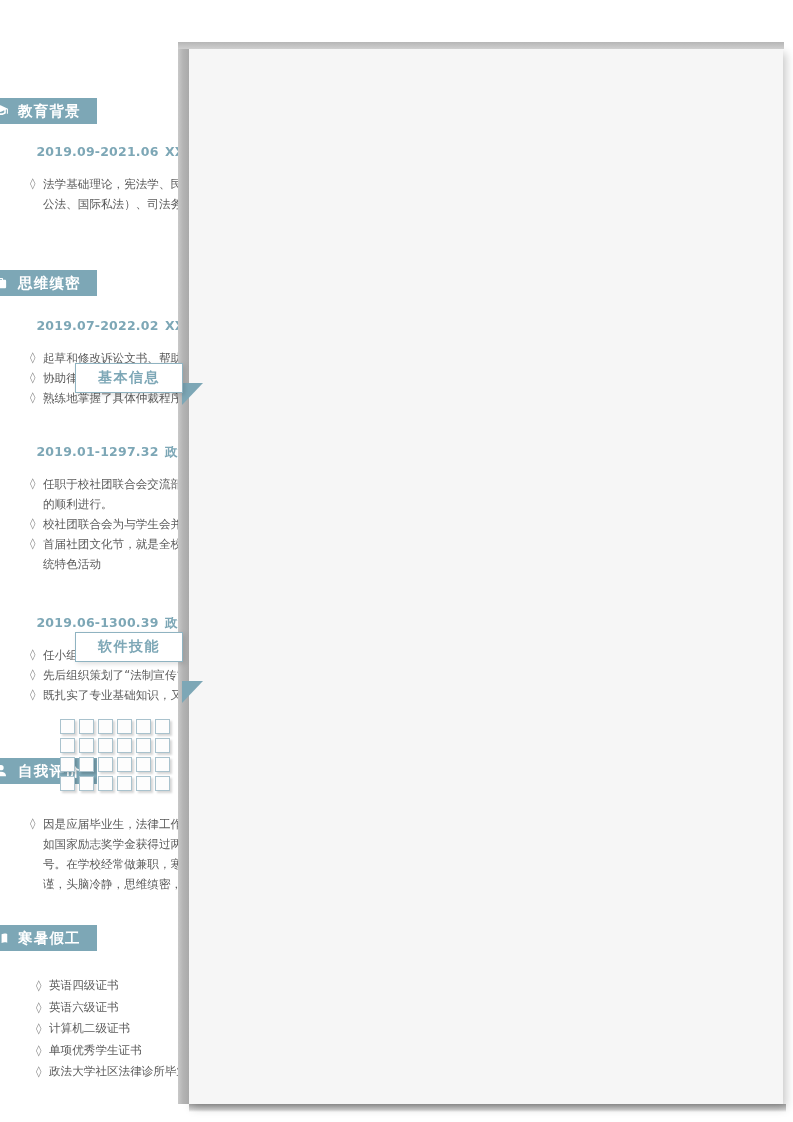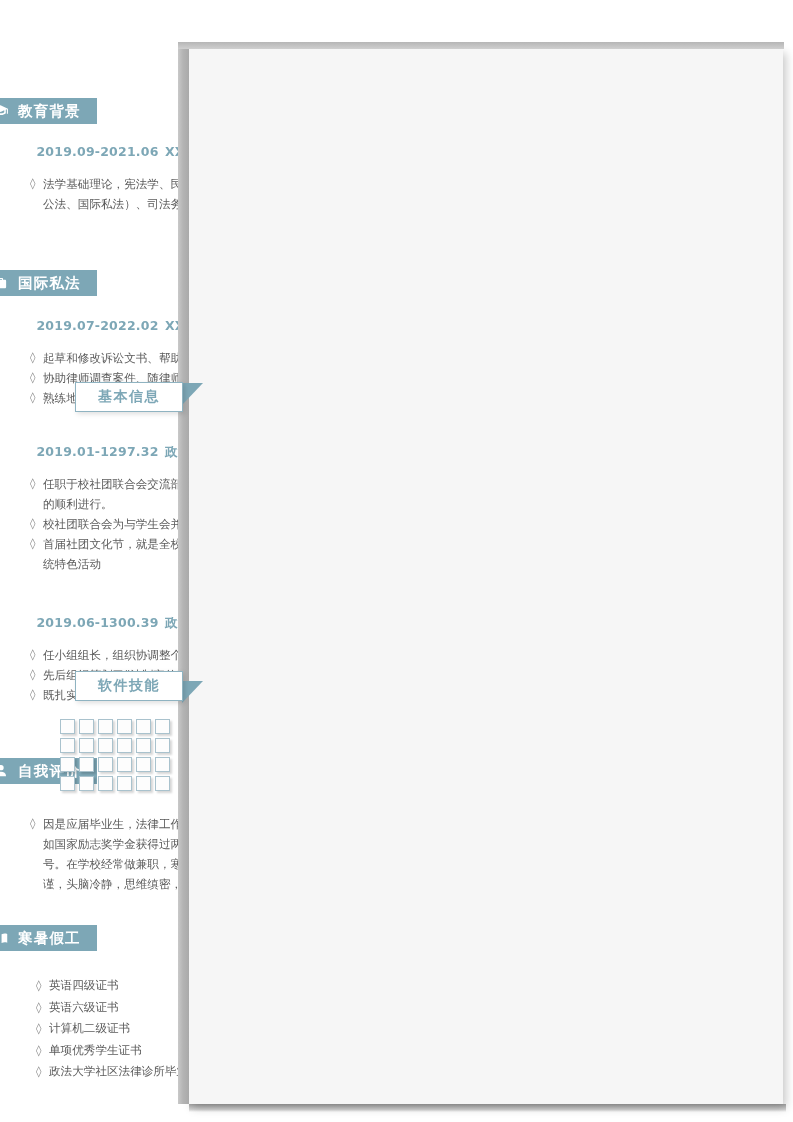--- a/index.html
+++ b/index.html
@@ -216,21 +216,21 @@
   </div>
 
   <div class="section" style="top:256px;">
 
     <div class="ribbon">
       <span class="ico">
         <svg width="15" height="15" viewBox="0 0 24 24" fill="#ffffff">
           <path d="M9.5 3h5c.9 0 1.6.7 1.6 1.6V6H19c1.1 0 2 .9 2 2v9.5c0 1.1-.9 2-2 2H5c-1.1 0-2-.9-2-2V8c0-1.1.9-2 2-2h2.9V4.6C7.9 3.7 8.6 3 9.5 3zm.1 3h4.8V4.7H9.6V6z"></path>
         </svg>
       </span>
-      <span class="rib-label">国际私法</span>
+      <span class="rib-label">思维缜密</span>
     </div>
 
     <div class="entry-head" style="top:48px;">
       <span class="seg seg-date">2019.07-2022.02</span><span class="seg" style="min-width:180px;">XXX 裁委员会业务一部</span><span class="seg">案件主办助理（实习生）</span>
     </div>
     <div class="bullets" style="top:78px;">
       <div class="bullet">
         <span class="dia">◊</span>
         <span class="btxt">起草和修改诉讼文书、帮助律师查阅资料、研究法律文件中的法律事实;</span>
       </div>
@@ -329,24 +329,24 @@
         <span class="btxt">单项优秀学生证书</span>
       </div>
       <div class="bullet">
         <span class="dia" style="line-height:21.5px;">◊</span>
         <span class="btxt">政法大学社区法律诊所毕业证书</span>
       </div>
     </div>
   </div>
 
   <div class="tab-arrow" style="left:182px; top:369px;"></div>
-  <div class="tab" style="left:75px; top:368px;">基本信息</div>
+  <div class="tab" style="left:75px; top:349px;">基本信息</div>
 
   <div class="tab-arrow" style="left:182px; top:667px;"></div>
-  <div class="tab" style="left:75px; top:657px;">软件技能</div>
+  <div class="tab" style="left:75px; top:618px;">软件技能</div>
 
   <div class="sqgrid">
     <div class="sq"></div>
     <div class="sq"></div>
     <div class="sq"></div>
     <div class="sq"></div>
     <div class="sq"></div>
     <div class="sq"></div>
     <div class="sq"></div>
     <div class="sq"></div>

